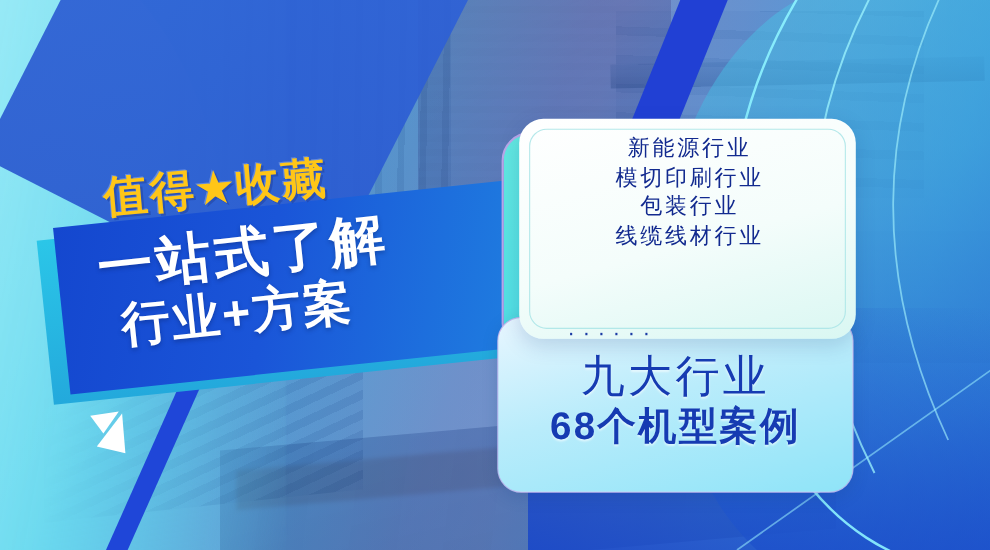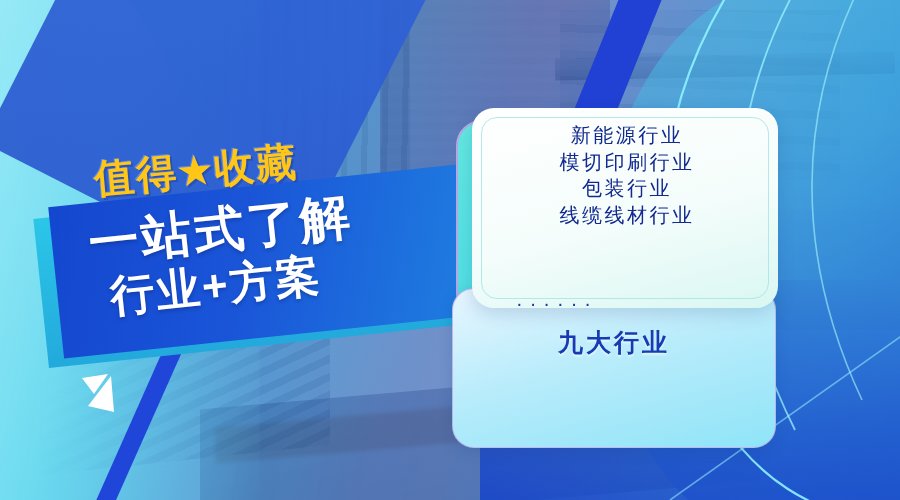--- a/index.html
+++ b/index.html
@@ -250,21 +250,21 @@
     z-index:9;
     color:#1b3ba4;
     font-size:20px; letter-spacing:7px;
   }
   .card-lower-text {
     position:absolute; left:452px; top:320px;
     width:324px; z-index:9;
     text-align:center; color:#163bb2;
   }
   .big-1 {
-    font-size:25px; font-weight:bold; letter-spacing:3px;
+    font-size:40px; font-weight:normal; letter-spacing:3px;
     line-height:44px;
     text-shadow:0 2px 2px rgba(255,255,255,.6);
   }
   .big-2 {
     font-size:35px; font-weight:bold; letter-spacing:2px;
     line-height:48px;
     text-shadow:0 2px 2px rgba(255,255,255,.6);
   }
 </style>
 </head>
@@ -323,15 +323,16 @@
       <div class="ind-item">模切印刷行业</div>
       <div class="ind-item">包装行业</div>
       <div class="ind-item">线缆线材行业</div>
     </div>
   </div>
 
   <div class="ind-dots">······</div>
 
   <div class="card-lower-text">
     <div class="big-1">九大行业</div>
+    <div class="big-2">68个机型案例</div>
   </div>
 
 </div>
 
 </body></html>

